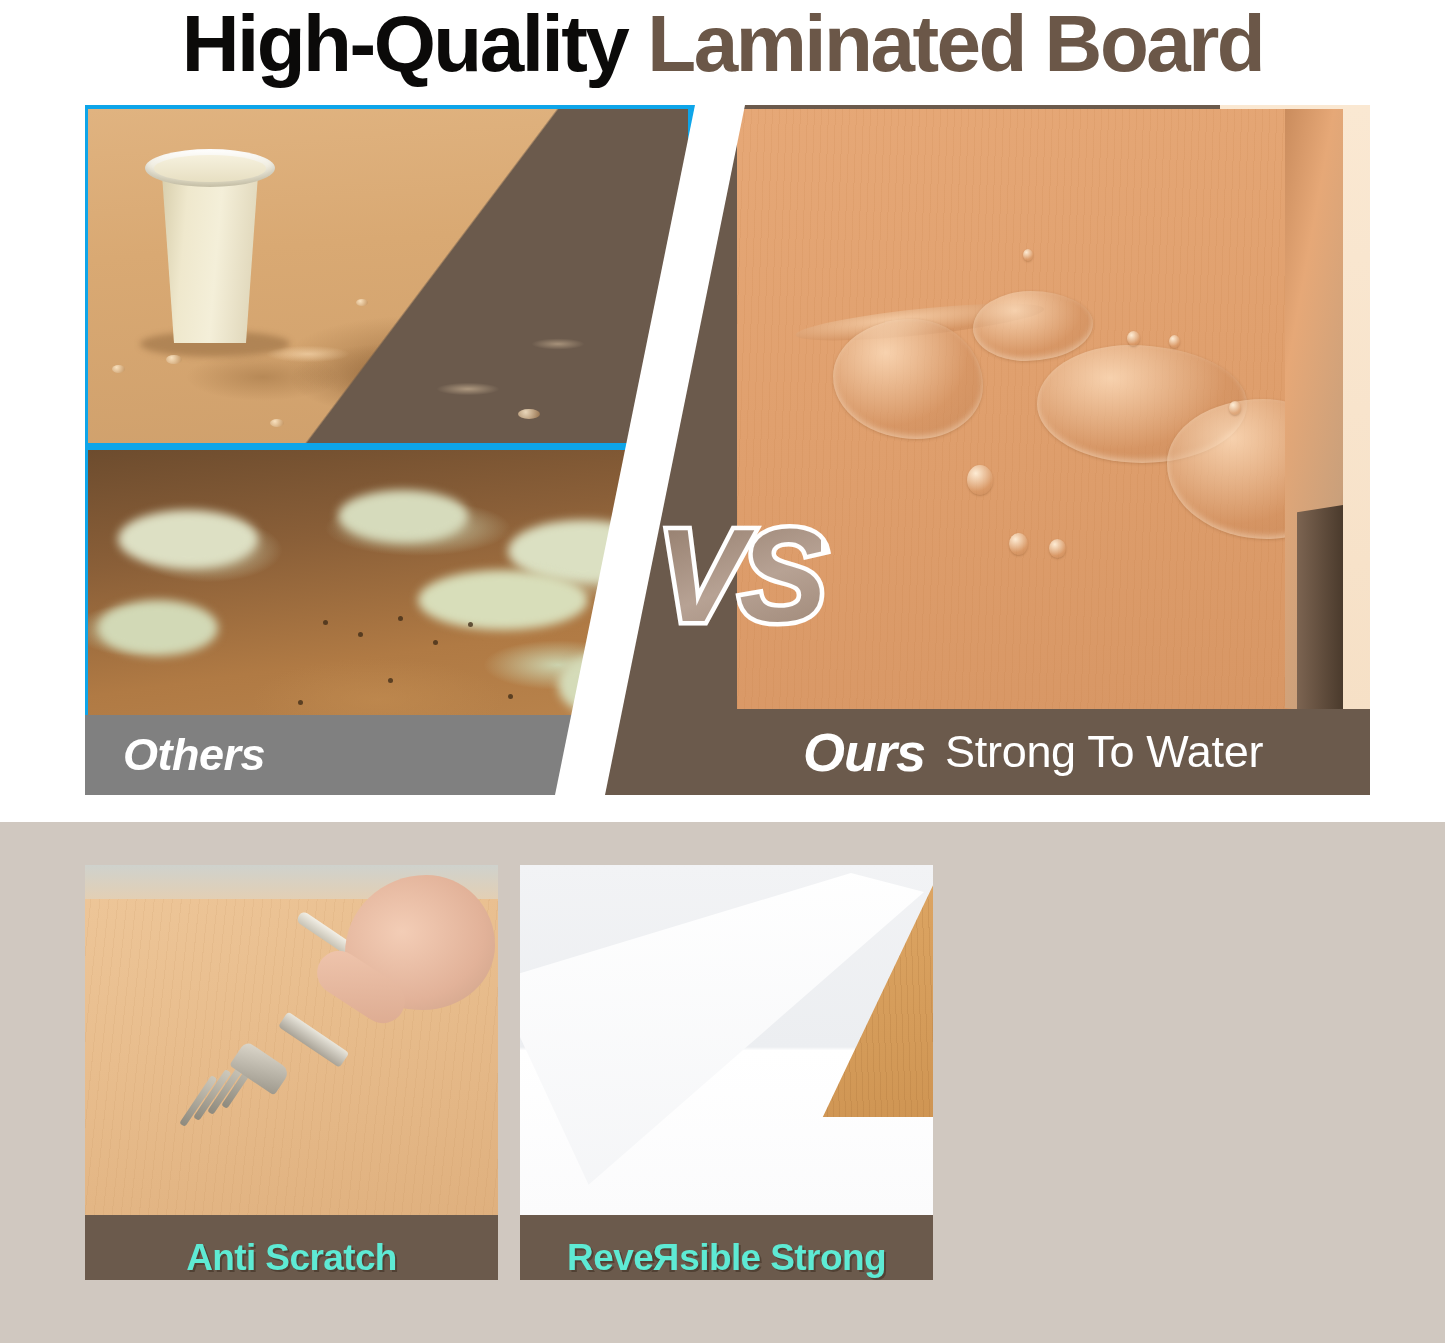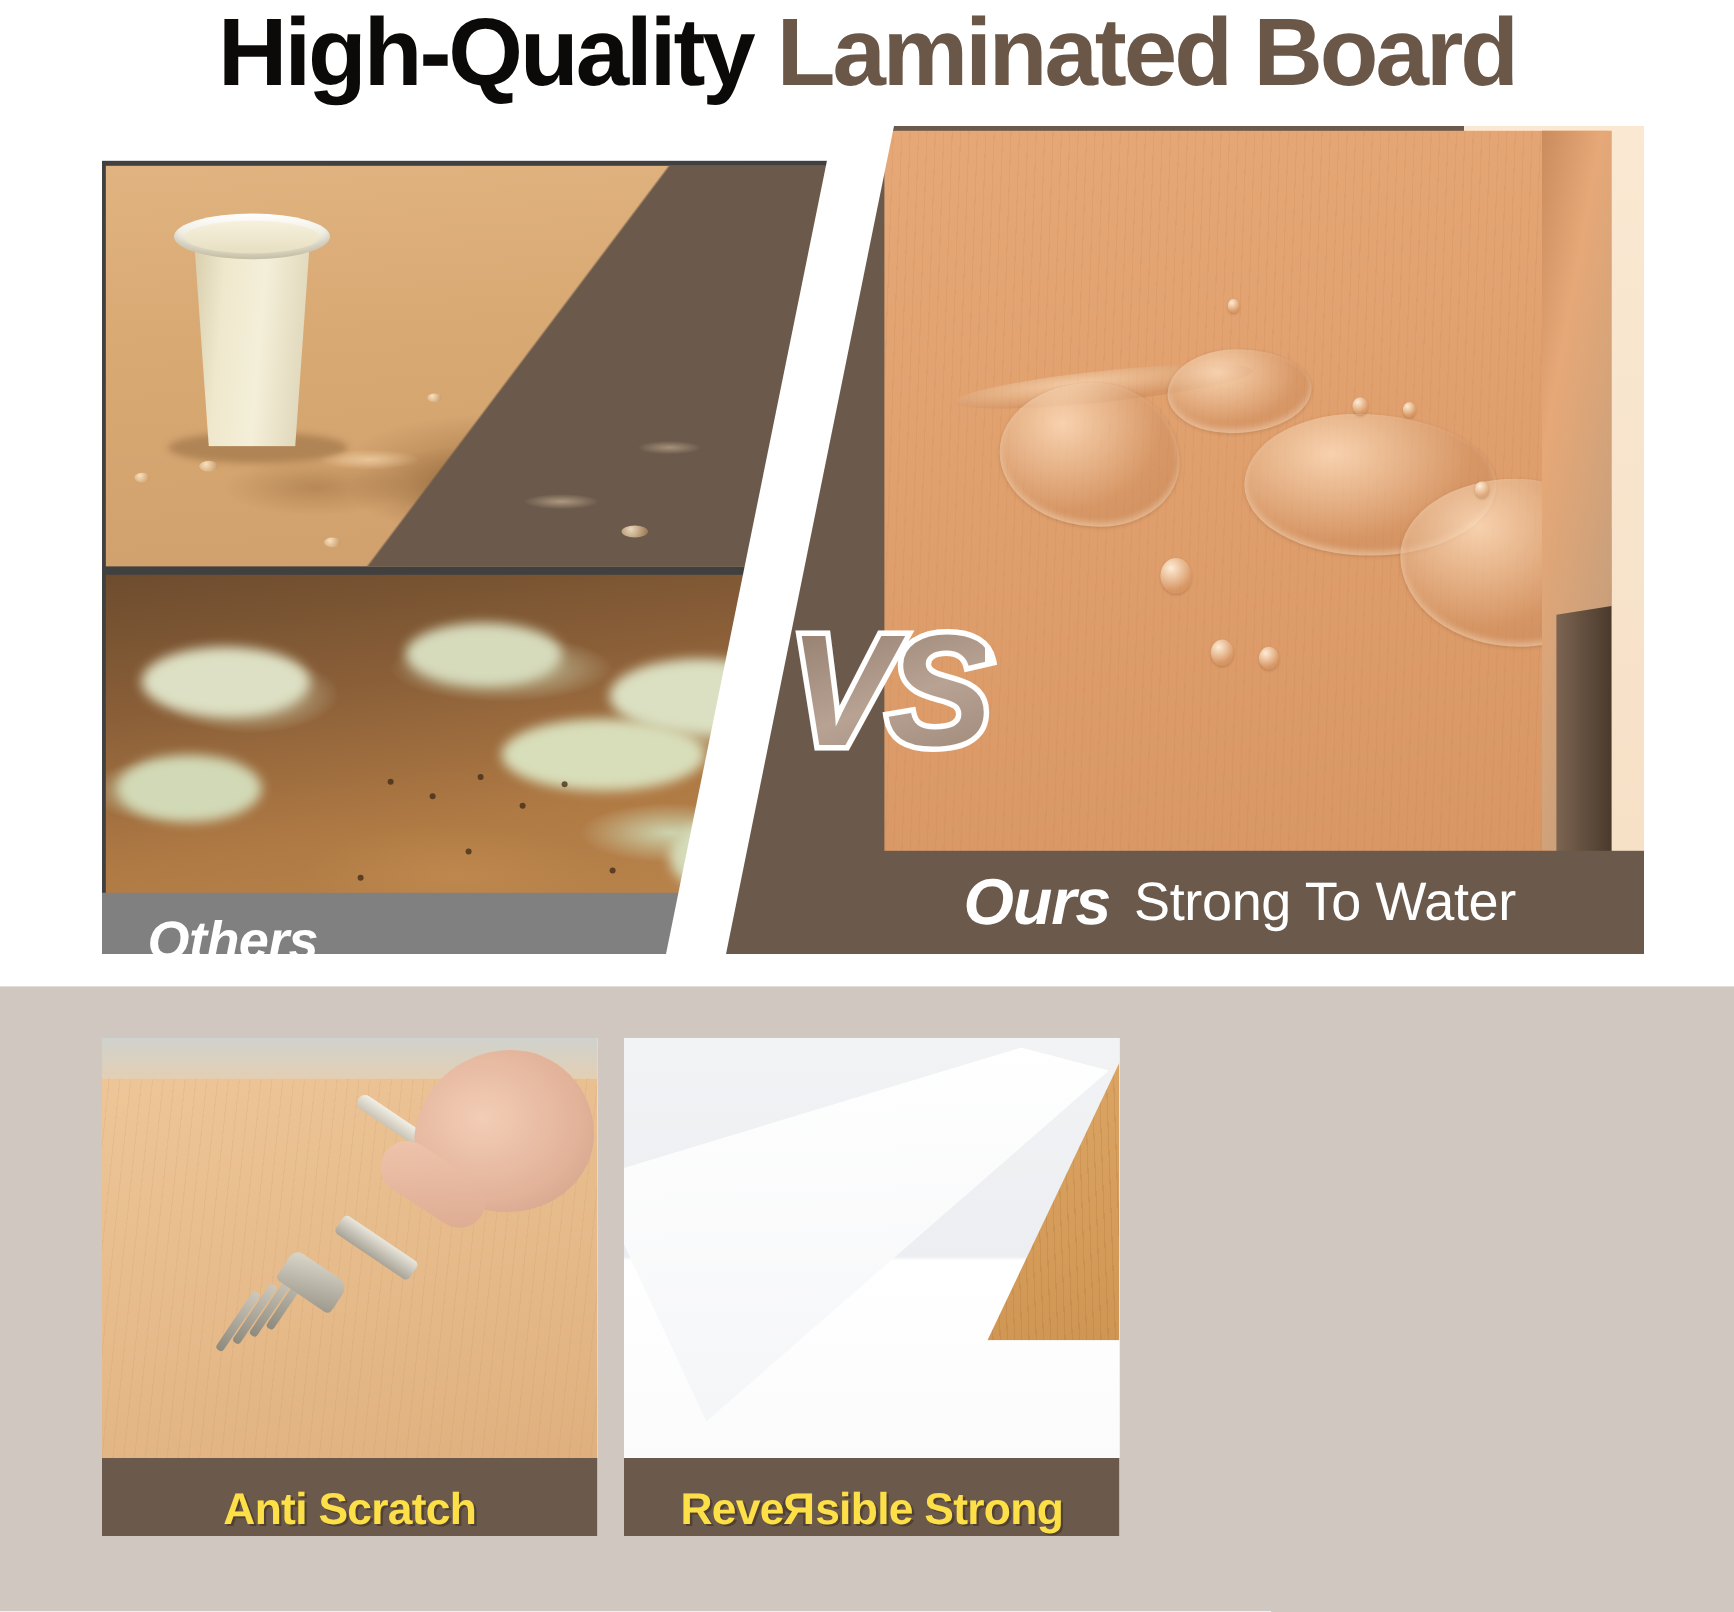--- a/index.html
+++ b/index.html
@@ -24,21 +24,21 @@
 
   
   .compare {
     position:absolute; left:85px; top:105px; width:1285px; height:690px;
     background:#ffffff; overflow:hidden;
   }
 
   
   .others-pane {
     position:absolute; left:0; top:0; width:618px; height:690px;
-    background:#404040; overflow:hidden;margin-top:29px;
+    background:#0ea5e9; overflow:hidden;
   }
   .others-frame { position:absolute; left:3px; top:4px; width:600px; height:682px; overflow:hidden; }
 
   
   .photo-spill {
     position:absolute; left:0; top:0; width:600px; height:334px;
     background:
       linear-gradient(127deg, rgba(0,0,0,0) 55%, #6b5a4c 55.3%, #6b5a4c 100%),
       radial-gradient(ellipse 150px 50px at 310px 270px, rgba(120,78,38,.55), rgba(120,78,38,0) 72%),
       radial-gradient(ellipse 190px 62px at 330px 250px, rgba(135,90,45,.48), rgba(135,90,45,0) 70%),
@@ -291,21 +291,21 @@
   }
   .knuckle { position:absolute; width:30px; height:64px; border-radius:16px;
     background:linear-gradient(180deg,#e9b894,#d29f7e); }
 
   
   .tile-bar {
     position:absolute; left:0; bottom:0; width:413px; height:65px;
     background:#6b5a4c; display:flex; align-items:center; justify-content:center;
   }
   .tile-label {
-    color:#fde047; font-size:37px; font-weight:bold; letter-spacing:-.6px;
+    color:#5eead4; font-size:37px; font-weight:bold; letter-spacing:-.6px;
     white-space:nowrap;
     text-shadow:2px 2px 0 rgba(60,45,33,.55);
     margin-top:20px;
   }
   .rev-r { display:inline-block; transform:scaleX(-1); }
 </style>
 </head>
 <body>
 
 <div class="page">

